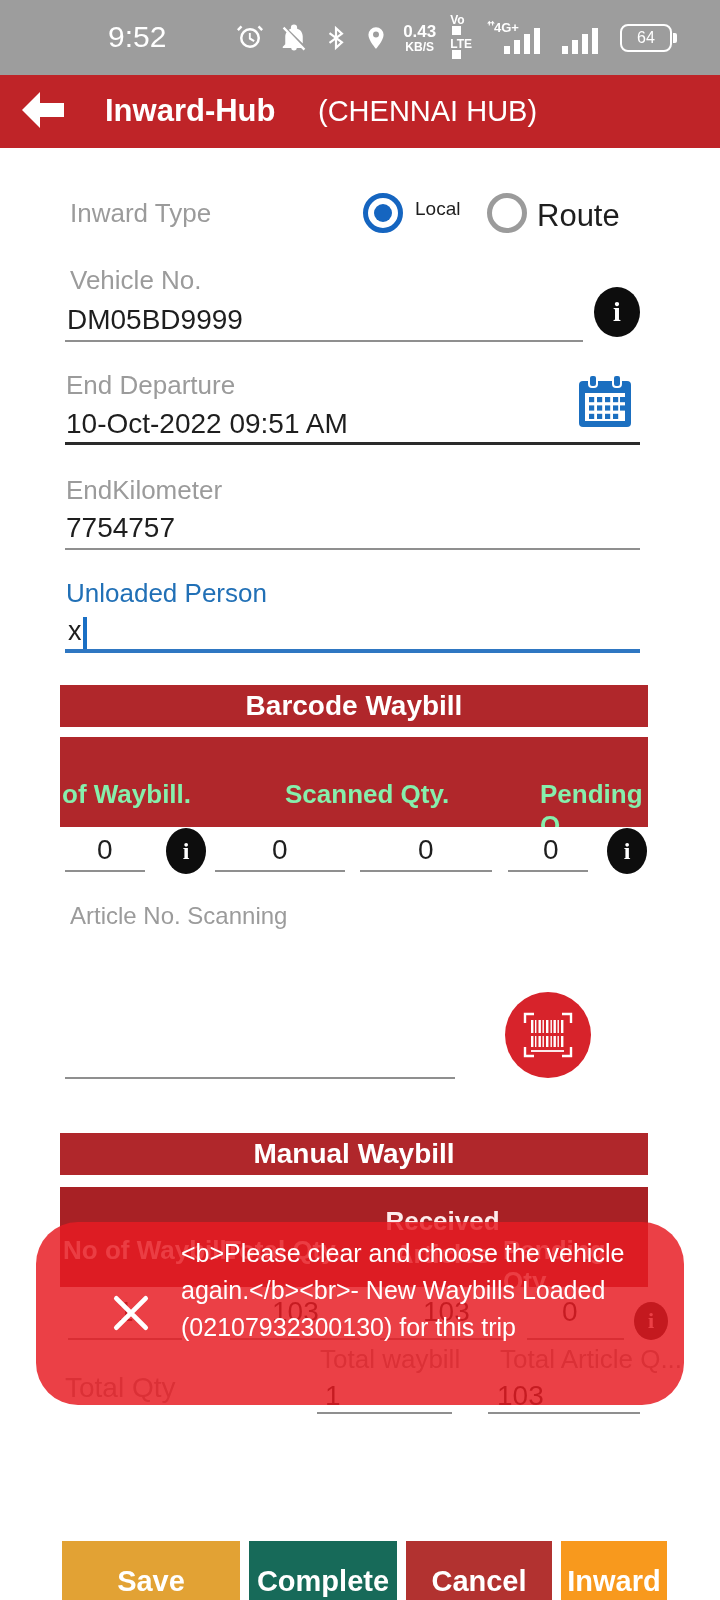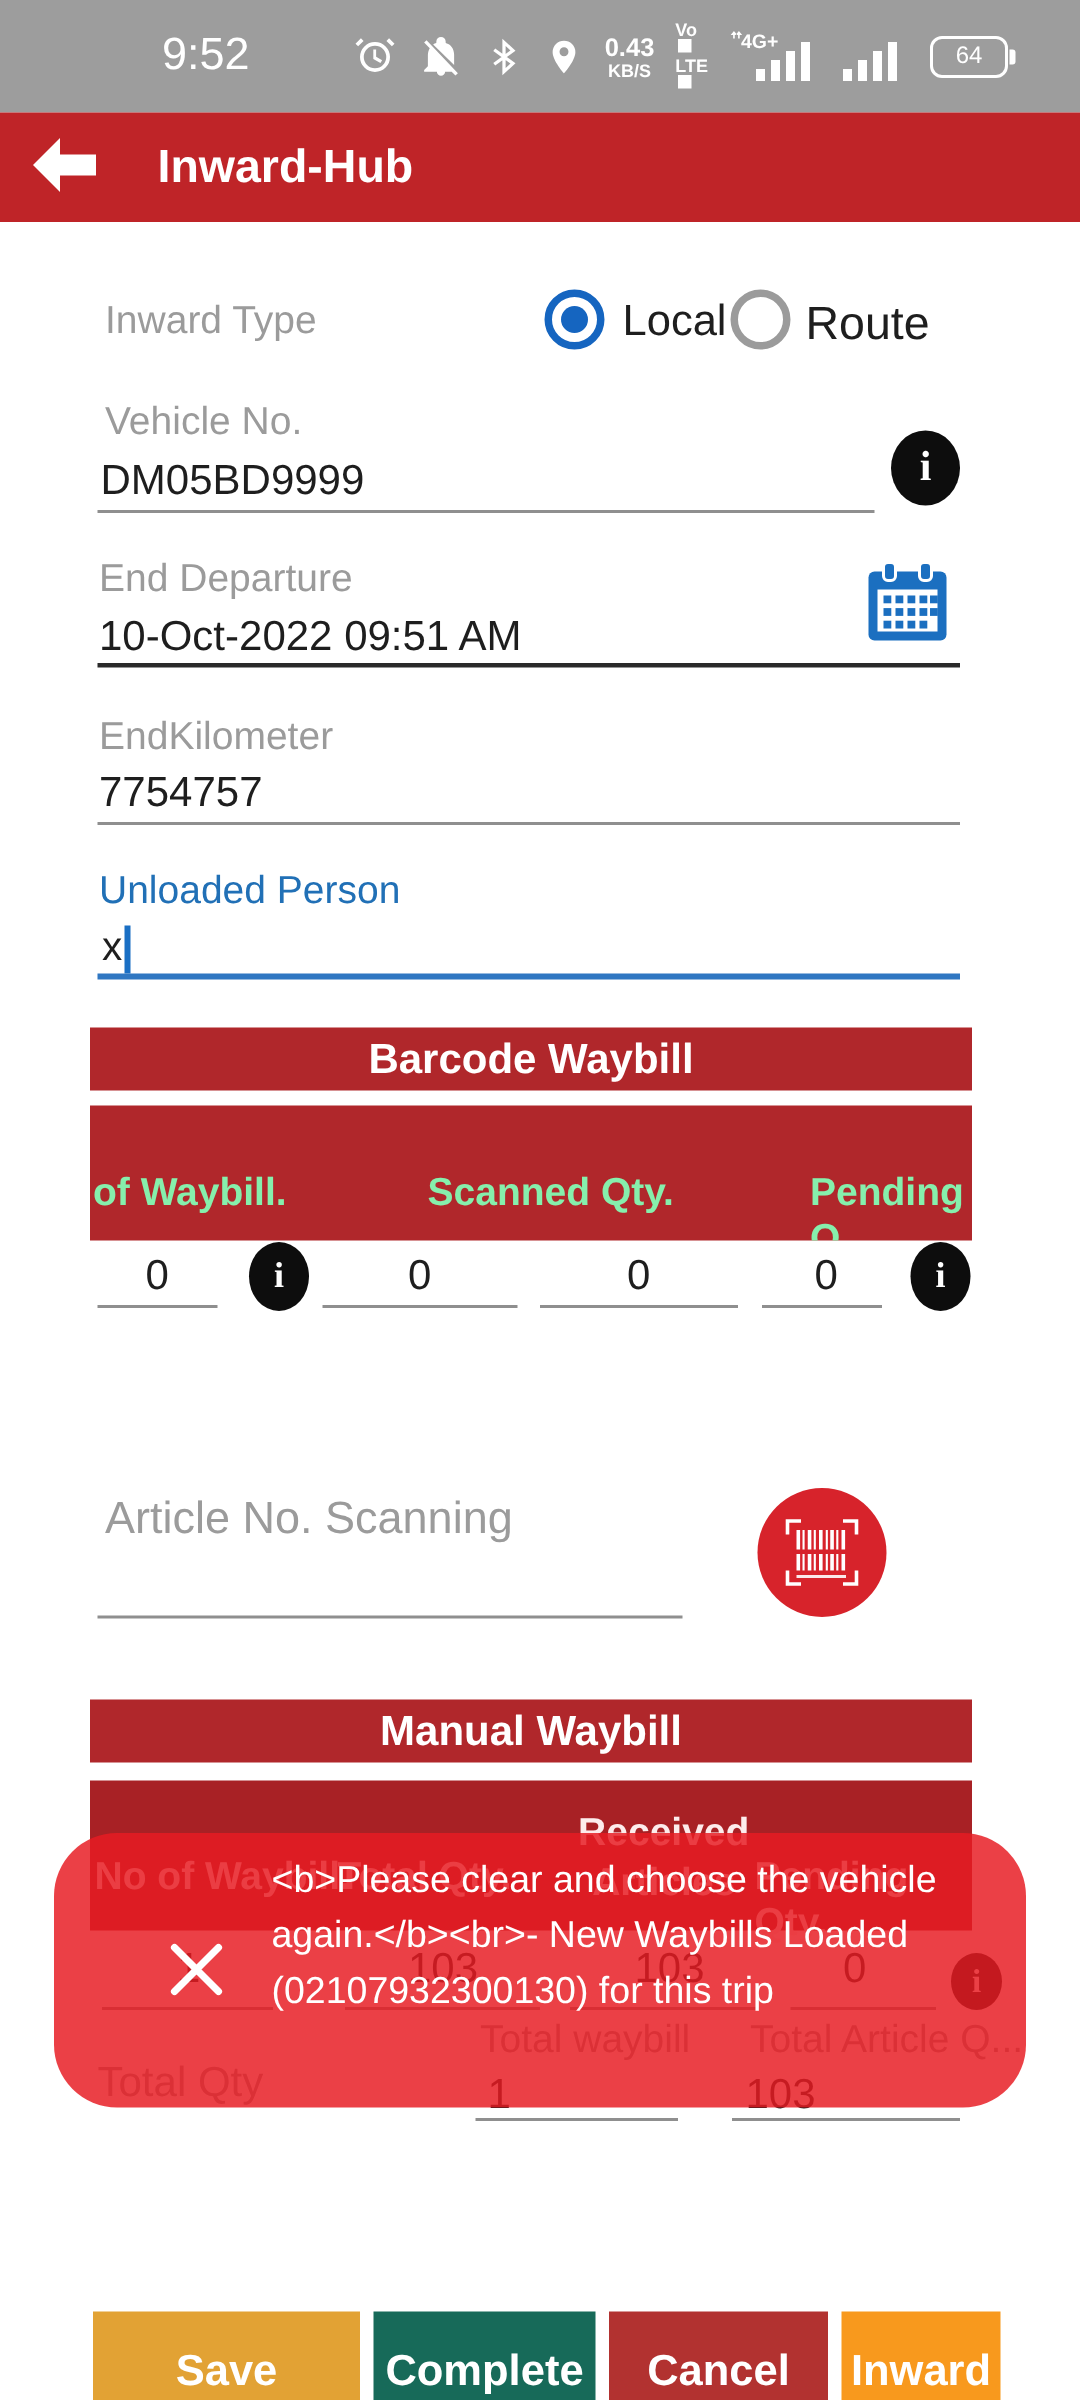--- a/index.html
+++ b/index.html
@@ -129,26 +129,27 @@
   </div>
 
   
   <div id="appbar" class="abs">
     <span class="abs" style="left:20px; top:90px;">
       <svg width="46" height="40" viewBox="0 0 46 40" style="position:relative; top:-75px;">
           <path fill="#fff" d="M20 2 2 20l18 18v-11h24V13H20z"></path>
         </svg>
     </span>
     <span id="appbar-title">Inward-Hub</span>
+    <span id="appbar-sub">(CHENNAI HUB)</span>
   </div>
 
   
   <span class="abs lbl-gray" style="left:70px; top:198px;">Inward Type</span>
   <span class="abs radio sel" style="left:363px; top:193px;"></span>
-  <span class="abs val" style="left:415px; top:198px; font-size:29px;">Local</span>
+  <span class="abs val" style="left:415px; top:198px; font-size:19px;">Local</span>
   <span class="abs radio" style="left:487px; top:193px;"></span>
   <span class="abs val" style="left:537px; top:198px; font-size:31px;">Route</span>
 
   
   <span class="abs lbl-gray" style="left:70px; top:265px;">Vehicle No.</span>
   <span class="abs val" style="left:67px; top:304px;">DM05BD9999</span>
   <div class="abs uline" style="left:65px; top:340px; width:518px;"></div>
   <div class="abs info-icon" style="left:594px; top:287px; width:46px; height:50px;">i</div>
 
   
@@ -204,21 +205,21 @@
   <div class="abs info-icon" style="left:166px; top:828px; width:40px; height:46px; font-size:24px;">i</div>
   <span class="abs val" style="left:272px; top:834px;">0</span>
   <div class="abs uline" style="left:215px; top:870px; width:130px;"></div>
   <span class="abs val" style="left:418px; top:834px;">0</span>
   <div class="abs uline" style="left:360px; top:870px; width:132px;"></div>
   <span class="abs val" style="left:543px; top:834px;">0</span>
   <div class="abs uline" style="left:508px; top:870px; width:80px;"></div>
   <div class="abs info-icon" style="left:607px; top:828px; width:40px; height:46px; font-size:24px;">i</div>
 
   
-  <span class="abs lbl-gray" style="left:70px; top:996px; font-size:30px;">Article No. Scanning</span>
+  <span class="abs lbl-gray" style="left:70px; top:902px; font-size:24px;">Article No. Scanning</span>
   <span class="abs val" style="left:68px; top:1040px;"></span>
   <div class="abs uline" style="left:65px; top:1077px; width:390px;"></div>
   <div class="abs scanbtn" style="left:505px; top:992px; width:86px; height:86px;">
     <svg width="52" height="48" viewBox="0 0 52 48">
       <g stroke="#fff" stroke-width="2.4" fill="none">
         <path d="M3 12 V3 H12"></path>
           <path d="M40 3 H49 V12"></path>
           <path d="M49 36 V45 H40"></path>
           <path d="M12 45 H3 V36"></path>
       </g>

